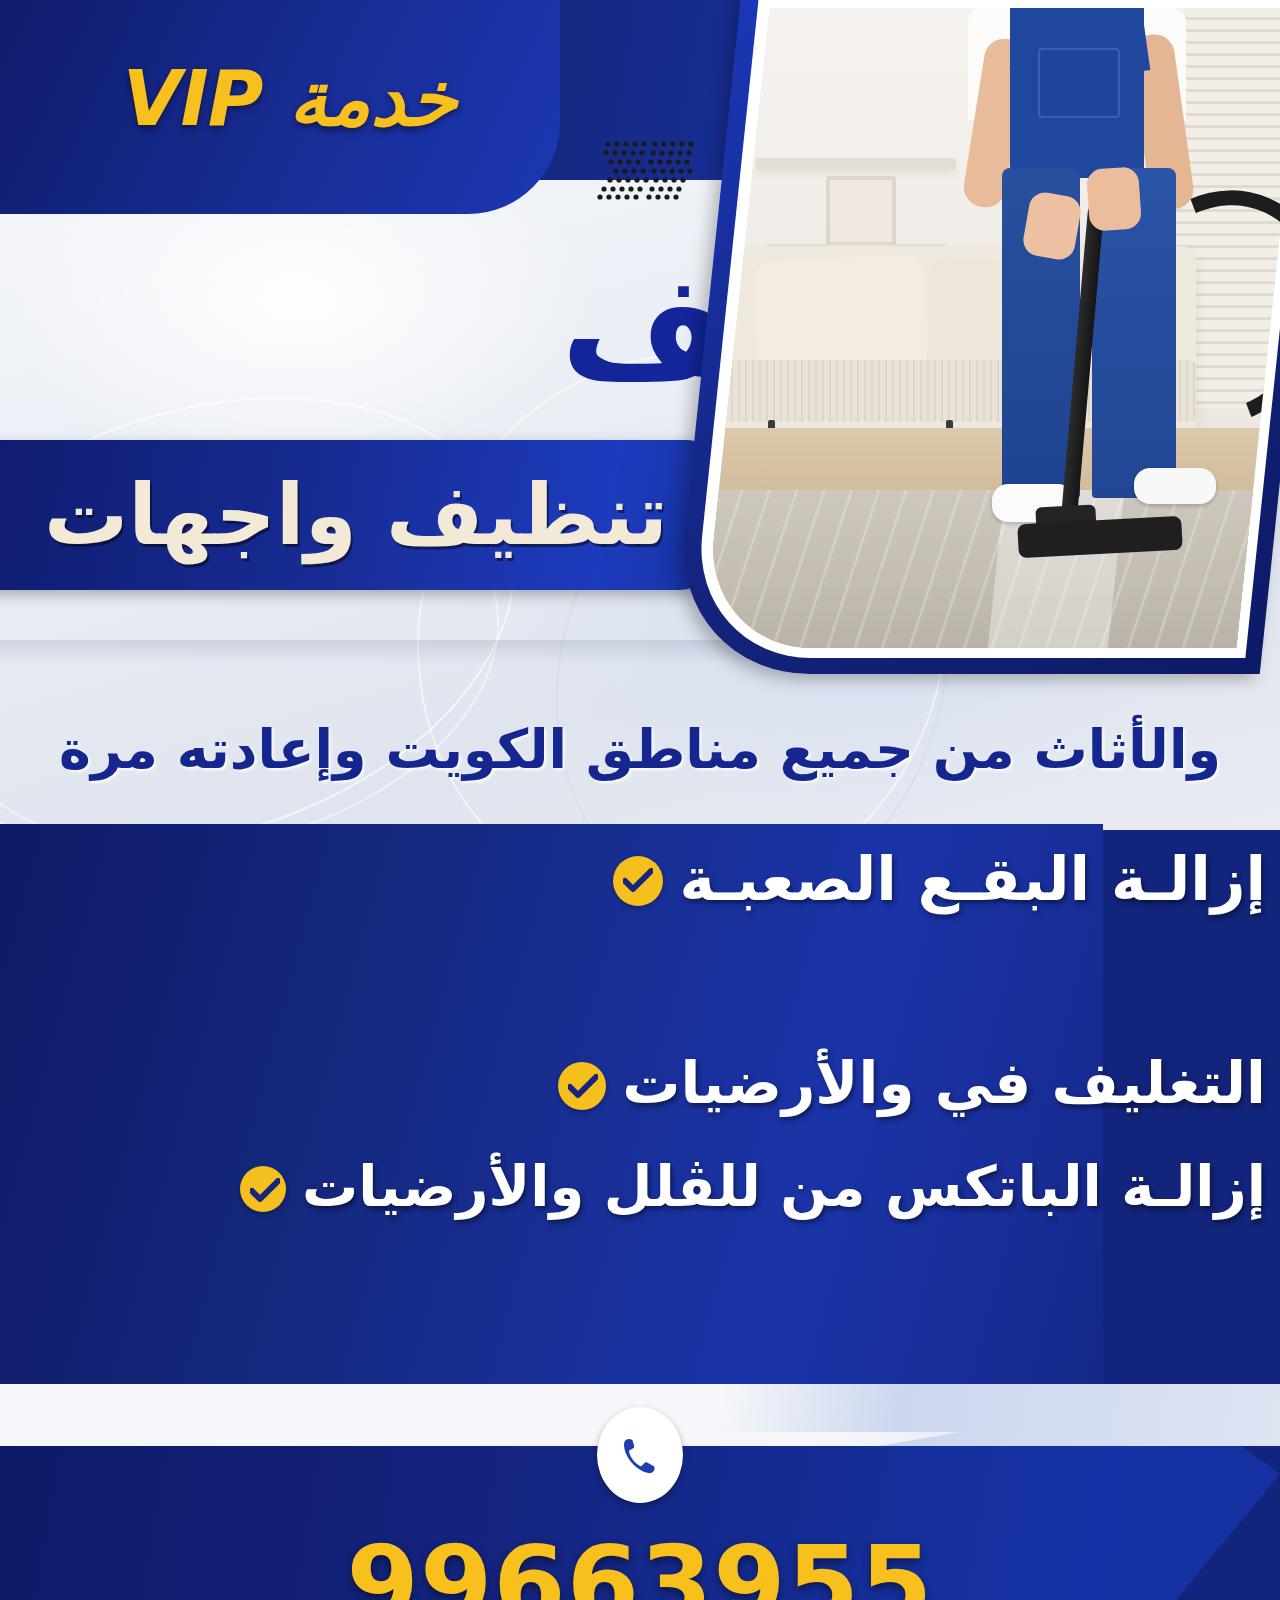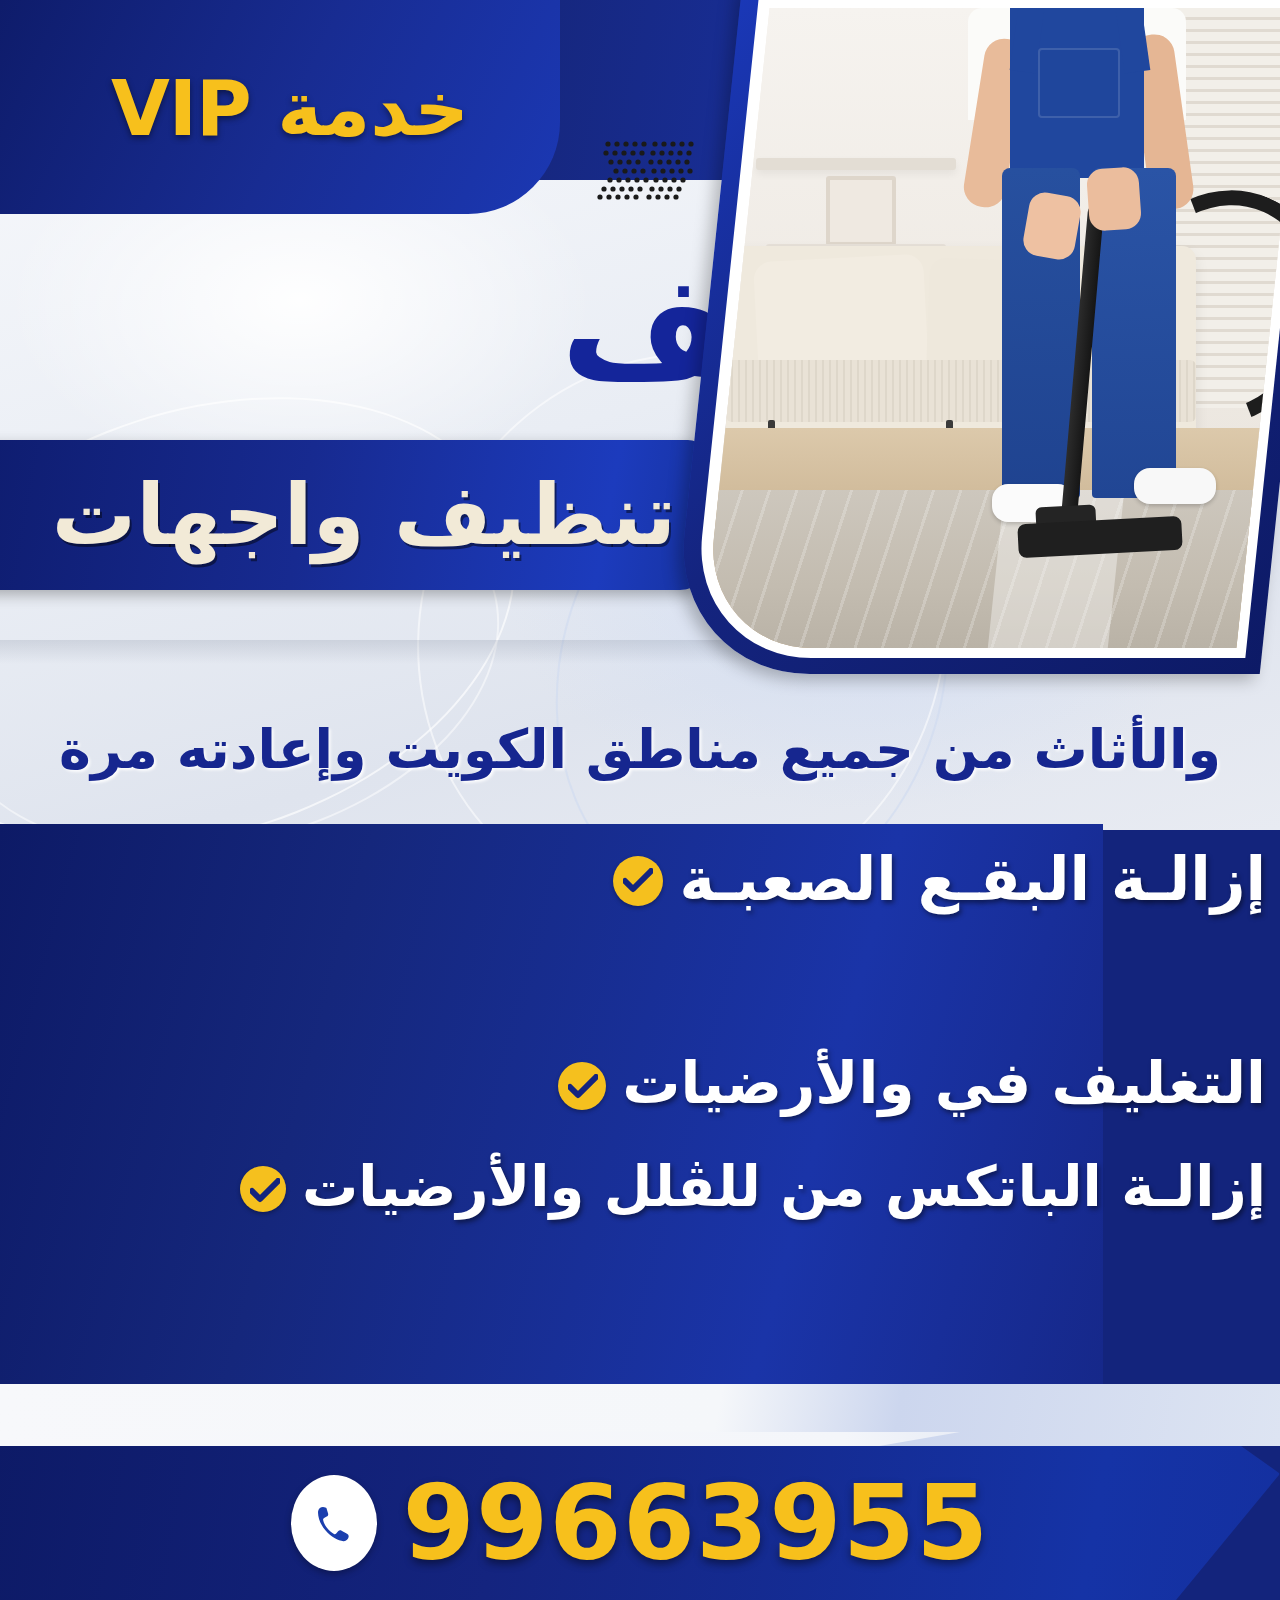--- a/index.html
+++ b/index.html
@@ -20,23 +20,23 @@
     background:linear-gradient(100deg,#0d1a66 0%,#16277f 42%,#1a33a6 72%,#13226f 100%);
   }
   
   .top-tab{
     position:absolute;left:-40px;top:0;width:600px;height:214px;
     background:linear-gradient(115deg,#0d1a66 0%,#182c92 55%,#1b38b4 100%);
     border-bottom-right-radius:92px;
     z-index:3;
   }
   .vip-text{
-    position:absolute;left:90px;top:54px;width:400px;height:110px;
+    position:absolute;left:90px;top:44px;width:400px;height:110px;
     z-index:5;color:#f7c01c;
-    font-size:76px;font-weight:bold;
+    font-size:76px;font-weight:bold;font-style:italic;
     letter-spacing:-1px;line-height:110px;text-align:center;
     direction:rtl;white-space:nowrap;
     text-shadow:0 3px 6px rgba(0,0,0,.45);
   }
 
   
   .light-bg{
     position:absolute;left:0;top:180px;width:1280px;height:650px;
     background:
       radial-gradient(ellipse 420px 260px at 300px 120px,rgba(255,255,255,.95),rgba(255,255,255,0) 70%),
@@ -68,21 +68,21 @@
   
   .sub-banner{
     position:absolute;left:-30px;top:440px;width:740px;height:150px;z-index:7;
     background:linear-gradient(100deg,#0e1c6e 0%,#172a90 45%,#1c3bbd 85%,#1733a2 100%);
     border-top-right-radius:22px;border-bottom-right-radius:30px;
     box-shadow:0 5px 14px rgba(0,0,0,.28);
   }
   .sub-banner-text{
     position:absolute;right:34px;top:20px;width:640px;height:110px;
     color:#f2ead7;font-size:84px;font-weight:bold;line-height:110px;
-    direction:rtl;white-space:nowrap;
+    text-align:center;direction:rtl;white-space:nowrap;
     text-shadow:2px 3px 0 rgba(0,0,0,.45);
   }
 
   
   .subtitle{
     position:absolute;left:0;top:700px;width:1280px;height:100px;z-index:7;
     color:#16268f;font-size:54px;font-weight:bold;line-height:100px;
     text-align:center;direction:rtl;white-space:nowrap;letter-spacing:-1px;
     text-shadow:2px 2px 3px rgba(255,255,255,.9);
   }
@@ -129,21 +129,21 @@
     clip-path:polygon(0 0,100% 0,88% 100%,0 100%);
   }
   .footer-bar{
     position:absolute;left:-20px;top:1446px;width:1300px;height:154px;
     background:linear-gradient(100deg,#0d1a66 0%,#14247f 40%,#1533a6 85%,#1430a0 100%);
     border-top-right-radius:34px;border-top-left-radius:8px;
     clip-path:polygon(0 0,97% 0,100% 18%,92% 100%,0 100%);
   }
   .footer-inner{
     position:absolute;left:0;top:1446px;width:1280px;height:154px;
-    display:flex;flex-direction:row;align-items:center;justify-content:center;
+    display:flex;flex-direction:column;align-items:center;justify-content:center;
     direction:ltr;gap:26px;z-index:4;
   }
   .phone-badge{
     width:86px;height:96px;border-radius:50%;background:#ffffff;
     display:flex;align-items:center;justify-content:center;flex:0 0 auto;
     box-shadow:0 3px 7px rgba(0,0,0,.3);
   }
   .phone-number{
     color:#f7c01c;font-size:104px;font-weight:bold;line-height:110px;
     letter-spacing:1px;white-space:nowrap;

